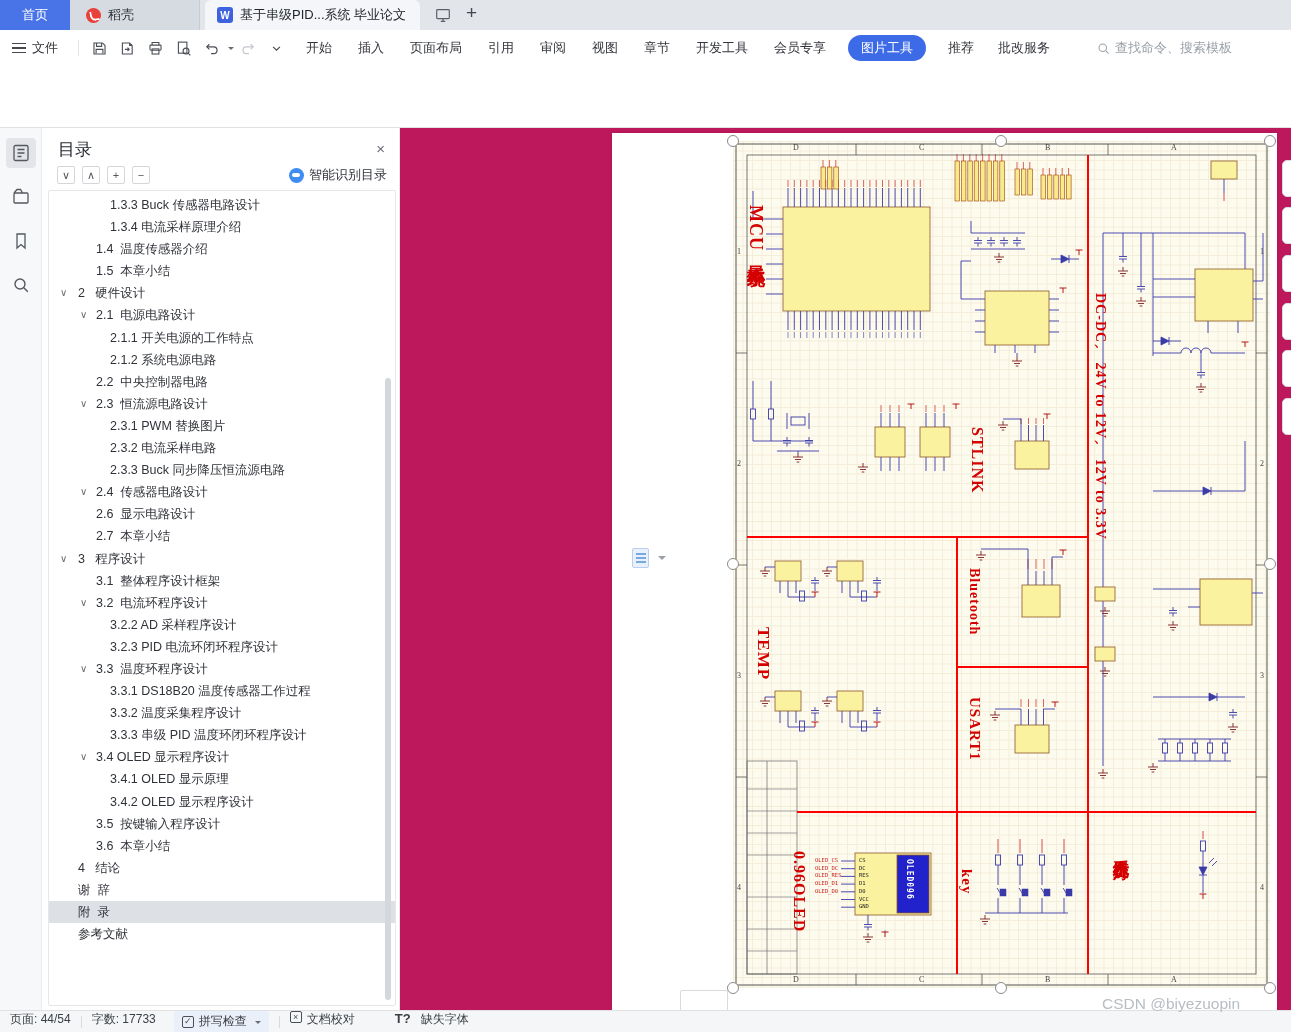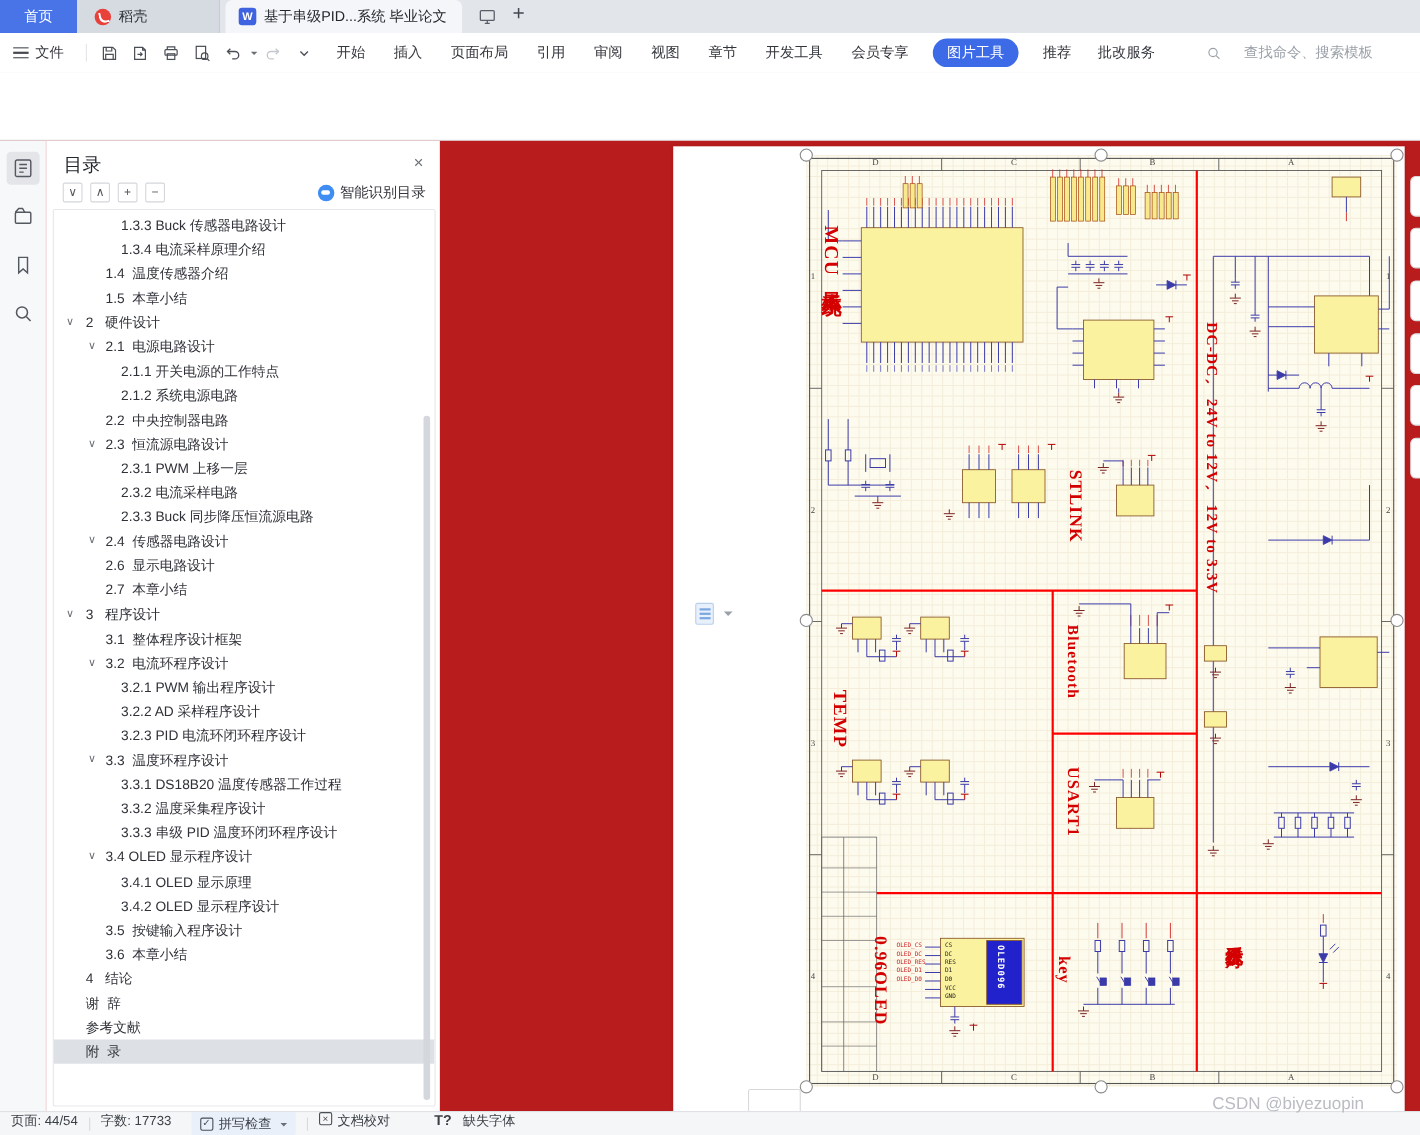--- a/index.html
+++ b/index.html
@@ -22,21 +22,21 @@
   .mb-sep{width:1px;height:16px;background:#e2e4e8;margin:0 6px;}
   .qicon{width:22px;height:22px;display:flex;align-items:center;justify-content:center;color:#4a4e55;margin:0 3px;}
   .qicon svg{width:17px;height:17px;}
   .qicon.dis{color:#c3c7cd;}
   .caret{display:inline-block;width:0;height:0;border:3.5px solid transparent;border-top-color:#6a6e75;margin-left:3px;position:relative;top:2px;}
   .caret.dis{border-top-color:#c3c7cd;}
   .mb-items{display:flex;align-items:center;gap:26px;margin-left:16px;}
   .mb-it{cursor:default;}
   .pill{background:#3d6be8;color:#fff;border-radius:14px;padding:4px 13px;margin-left:22px;font-size:13px;}
   .mb-after{display:flex;gap:24px;margin-left:22px;}
-  .mb-search{display:flex;align-items:center;gap:20px;color:#9aa0a8;margin-left:46px;justify-content:flex-end;}
+  .mb-search{display:flex;align-items:center;gap:4px;color:#9aa0a8;margin-left:46px;justify-content:flex-end;}
   .mb-search svg{width:15px;height:15px;color:#9aa0a8;}
   
   #toolbar{position:absolute;left:0;top:66px;width:1291px;height:62px;background:#fff;border-bottom:1px solid #dfe1e5;font-size:12px;color:#3b3f46;}
   .tb-sep{position:absolute;top:76px;height:40px;width:1px;background:#ebecee;}
   .tb-big{position:absolute;top:70px;display:flex;flex-direction:column;align-items:center;gap:4px;}
   .tb-big svg{width:23px;height:23px;color:#4a4e55;}
   .tb-row{position:absolute;height:22px;display:flex;align-items:center;gap:5px;white-space:nowrap;}
   .tb-row svg{width:16px;height:16px;color:#4a4e55;}
   .dimfield{width:88px;height:21px;border:1px solid #c9ccd1;font-size:12px;color:#33363c;padding:0 4px;background:#fff;font-family:inherit;}
   .spin{display:flex;flex-direction:column;width:13px;height:21px;border:1px solid #c9ccd1;border-left:none;}
@@ -44,21 +44,21 @@
   .spin i:after{content:"";width:0;height:0;border:3px solid transparent;}
   .spin .up:after{border-bottom-color:#6a6e75;position:relative;top:-1.5px;}
   .spin .dn:after{border-top-color:#6a6e75;position:relative;top:1.5px;}
   .chk{width:13px;height:13px;border:1px solid #9aa0a8;background:#fff;display:inline-flex;align-items:center;justify-content:center;font-size:11px;color:#2d3138;}
   .bord-ic{width:15px;height:13px;border:1.4px solid #4a4e55;border-bottom:3.5px solid #2f6fe4;display:inline-block;}
   .bc-grid{position:absolute;left:756px;top:72px;display:grid;grid-template-columns:24px 24px;grid-template-rows:24px 24px;}
   .bc-grid span{display:flex;align-items:center;justify-content:center;color:#4a4e55;}
   .bc-grid svg{width:16px;height:16px;}
   .dis2,.dis2 svg{color:#b9bdc4 !important;}
   
-  #main{position:absolute;left:0;top:128px;width:1291px;height:882px;background:#b91c1c;}
+  #main{position:absolute;left:0;top:128px;width:1291px;height:882px;background:#be185d;}
   #rail{position:absolute;left:0;top:0;width:42px;height:882px;background:#f7f8fa;border-right:1px solid #ebecee;display:flex;flex-direction:column;align-items:center;padding-top:10px;gap:14px;}
   .rail-btn{width:30px;height:30px;border-radius:4px;display:flex;align-items:center;justify-content:center;color:#54585f;}
   .rail-btn svg{width:20px;height:20px;}
   .rail-btn.act{background:#e3e5e9;}
   #tocpanel{position:absolute;left:42px;top:0;width:358px;height:882px;background:#fff;border-right:1px solid #e3e4e7;}
   .toc-title{position:absolute;left:16px;top:10px;font-size:17px;color:#24282e;}
   .toc-close{position:absolute;right:14px;top:12px;font-size:15px;color:#6a6e75;}
   .toc-tools{position:absolute;left:15px;top:38px;display:flex;gap:7px;}
   .toc-tool{width:18px;height:18px;border:1px solid #d4d6da;border-radius:2px;font-size:11px;color:#55585d;display:flex;align-items:center;justify-content:center;line-height:1;}
   .smart{position:absolute;right:12px;top:38px;display:flex;align-items:center;gap:5px;font-size:13px;color:#33363c;}
@@ -540,45 +540,44 @@
         <div class="toc-row"><span class="lab-l3">1.3.3 Buck 传感器电路设计</span></div>
         <div class="toc-row"><span class="lab-l3">1.3.4 电流采样原理介绍</span></div>
         <div class="toc-row"><span class="lab-l2">1.4  温度传感器介绍</span></div>
         <div class="toc-row"><span class="lab-l2">1.5  本章小结</span></div>
         <div class="toc-row"><span class="toc-chev chev-l1">∨</span><span class="lab-l1">2   硬件设计</span></div>
         <div class="toc-row"><span class="toc-chev chev-l2">∨</span><span class="lab-l2">2.1  电源电路设计</span></div>
         <div class="toc-row"><span class="lab-l3">2.1.1 开关电源的工作特点</span></div>
         <div class="toc-row"><span class="lab-l3">2.1.2 系统电源电路</span></div>
         <div class="toc-row"><span class="lab-l2">2.2  中央控制器电路</span></div>
         <div class="toc-row"><span class="toc-chev chev-l2">∨</span><span class="lab-l2">2.3  恒流源电路设计</span></div>
-        <div class="toc-row"><span class="lab-l3">2.3.1 PWM 上移一层</span></div>
+        <div class="toc-row"><span class="lab-l3">2.3.1 PWM 替换图片</span></div>
         <div class="toc-row"><span class="lab-l3">2.3.2 电流采样电路</span></div>
         <div class="toc-row"><span class="lab-l3">2.3.3 Buck 同步降压恒流源电路</span></div>
         <div class="toc-row"><span class="toc-chev chev-l2">∨</span><span class="lab-l2">2.4  传感器电路设计</span></div>
         <div class="toc-row"><span class="lab-l2">2.6  显示电路设计</span></div>
         <div class="toc-row"><span class="lab-l2">2.7  本章小结</span></div>
         <div class="toc-row"><span class="toc-chev chev-l1">∨</span><span class="lab-l1">3   程序设计</span></div>
         <div class="toc-row"><span class="lab-l2">3.1  整体程序设计框架</span></div>
         <div class="toc-row"><span class="toc-chev chev-l2">∨</span><span class="lab-l2">3.2  电流环程序设计</span></div>
-        <div class="toc-row"><span class="lab-l3">3.2.1 PWM 输出程序设计</span></div>
         <div class="toc-row"><span class="lab-l3">3.2.2 AD 采样程序设计</span></div>
         <div class="toc-row"><span class="lab-l3">3.2.3 PID 电流环闭环程序设计</span></div>
         <div class="toc-row"><span class="toc-chev chev-l2">∨</span><span class="lab-l2">3.3  温度环程序设计</span></div>
         <div class="toc-row"><span class="lab-l3">3.3.1 DS18B20 温度传感器工作过程</span></div>
         <div class="toc-row"><span class="lab-l3">3.3.2 温度采集程序设计</span></div>
         <div class="toc-row"><span class="lab-l3">3.3.3 串级 PID 温度环闭环程序设计</span></div>
         <div class="toc-row"><span class="toc-chev chev-l2">∨</span><span class="lab-l2">3.4 OLED 显示程序设计</span></div>
         <div class="toc-row"><span class="lab-l3">3.4.1 OLED 显示原理</span></div>
         <div class="toc-row"><span class="lab-l3">3.4.2 OLED 显示程序设计</span></div>
         <div class="toc-row"><span class="lab-l2">3.5  按键输入程序设计</span></div>
         <div class="toc-row"><span class="lab-l2">3.6  本章小结</span></div>
         <div class="toc-row"><span class="lab-l1">4   结论</span></div>
         <div class="toc-row"><span class="lab-l1">谢  辞</span></div>
+        <div class="toc-row sel"><span class="lab-l1">附  录</span></div>
         <div class="toc-row"><span class="lab-l1">参考文献</span></div>
-        <div class="toc-row sel"><span class="lab-l1">附  录</span></div>
       </div>
     <div class="toc-thumb"></div>
   </div>
 
   <div id="page"></div>
 
   <div id="schematic">
     <svg id="schemart" width="537" height="847">
         <rect x="3" y="3" width="531" height="841" fill="none" stroke="#555" stroke-width="1"></rect>
         <rect x="14" y="14" width="509" height="819" fill="none" stroke="#555" stroke-width="0.8"></rect>

